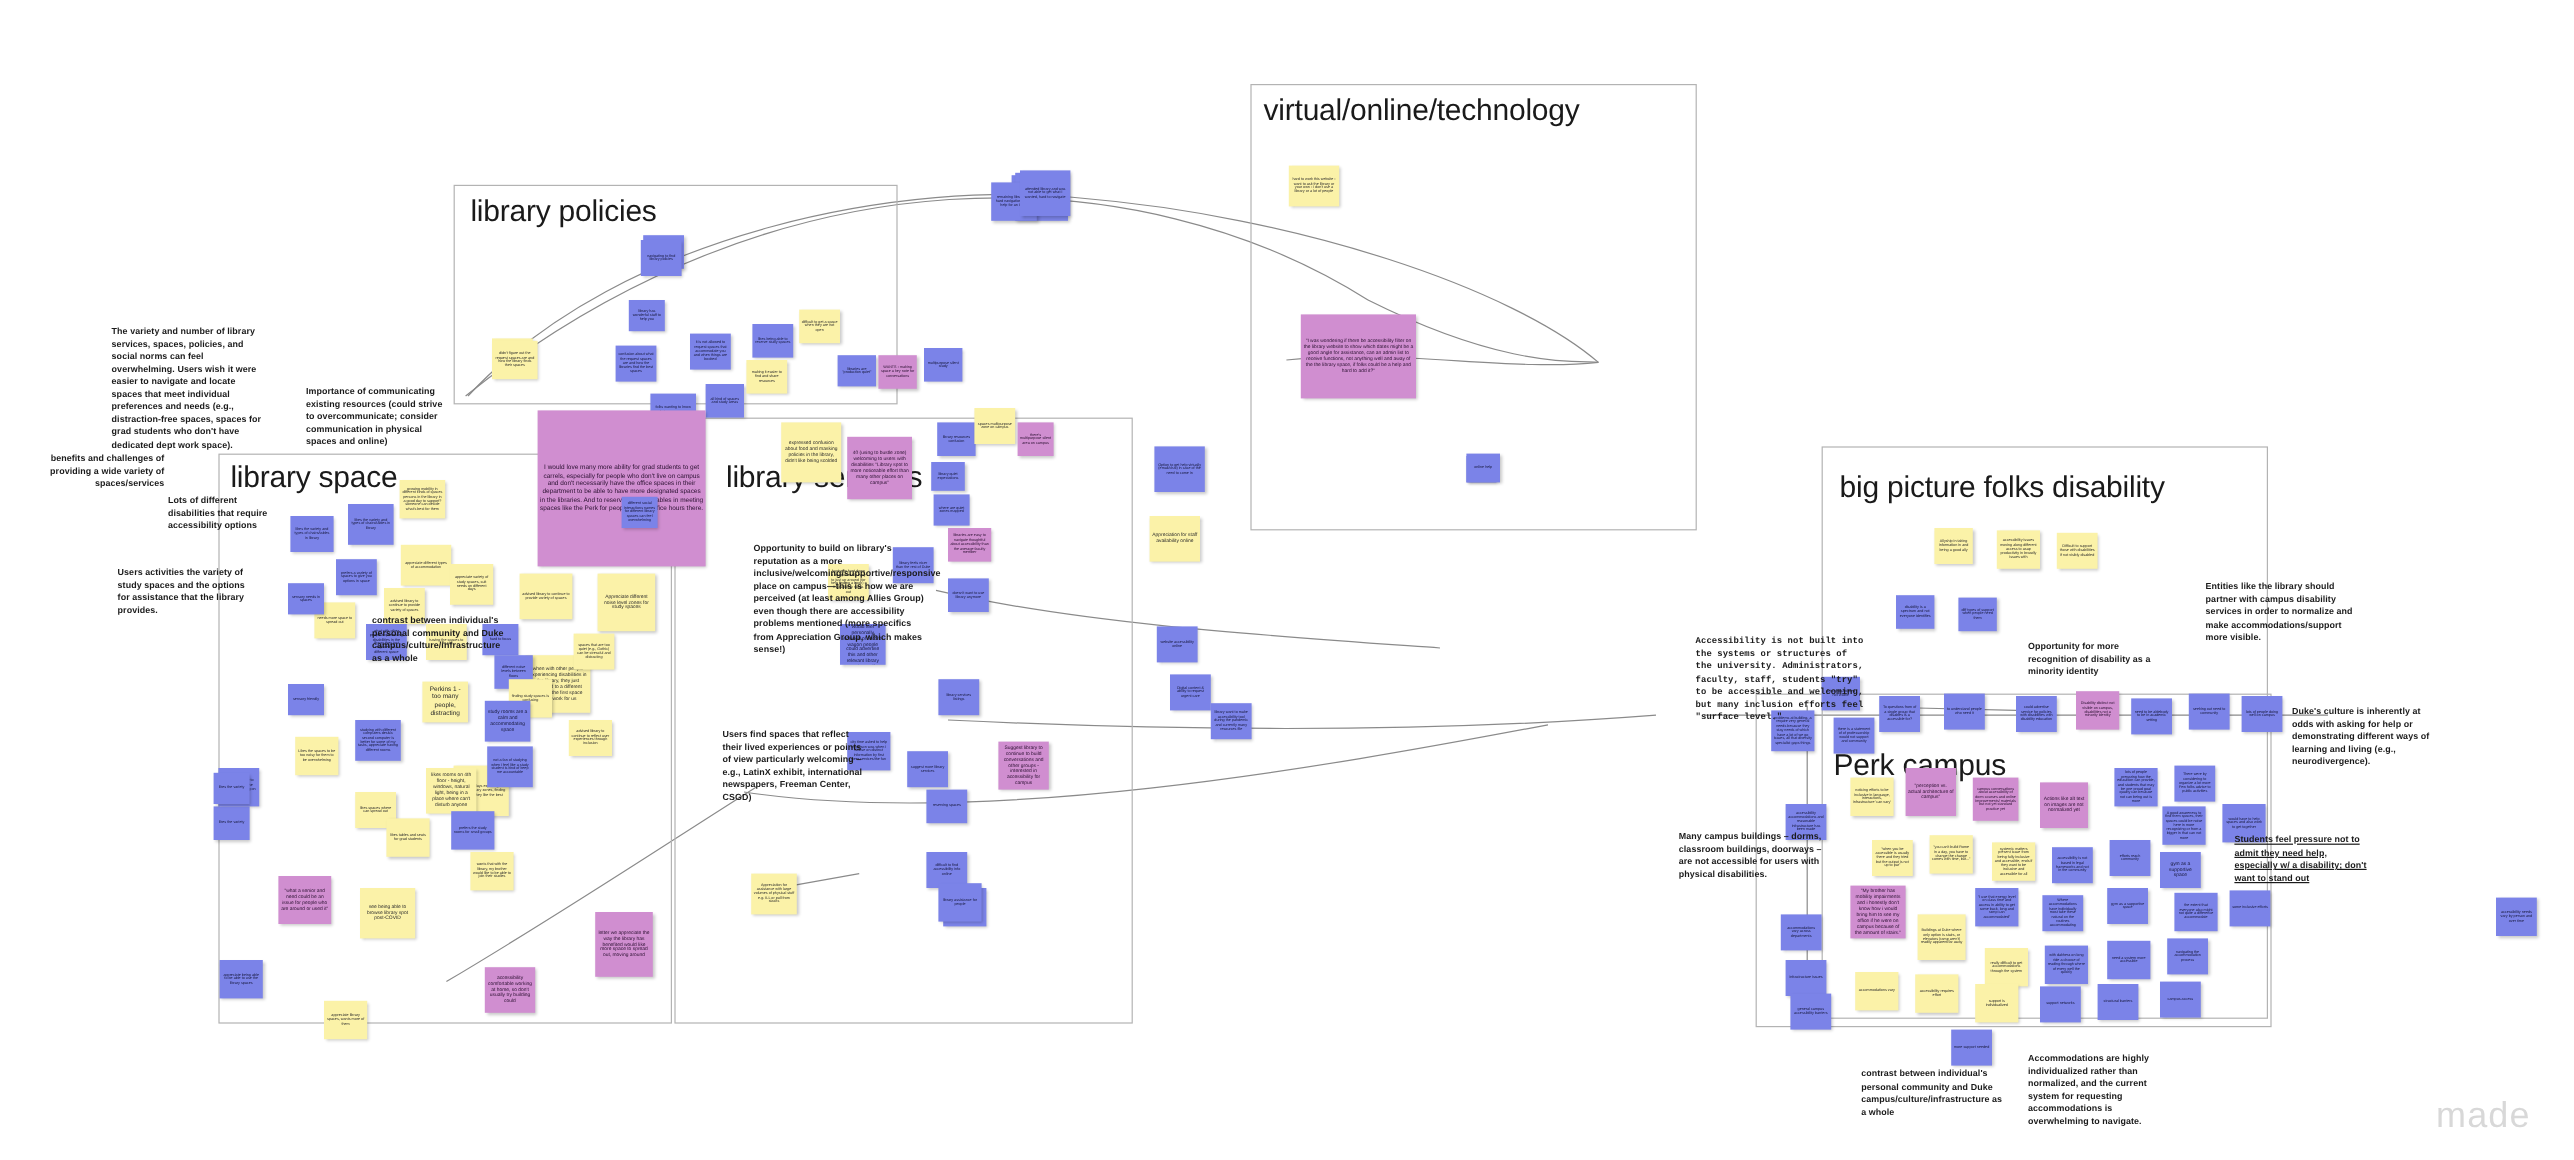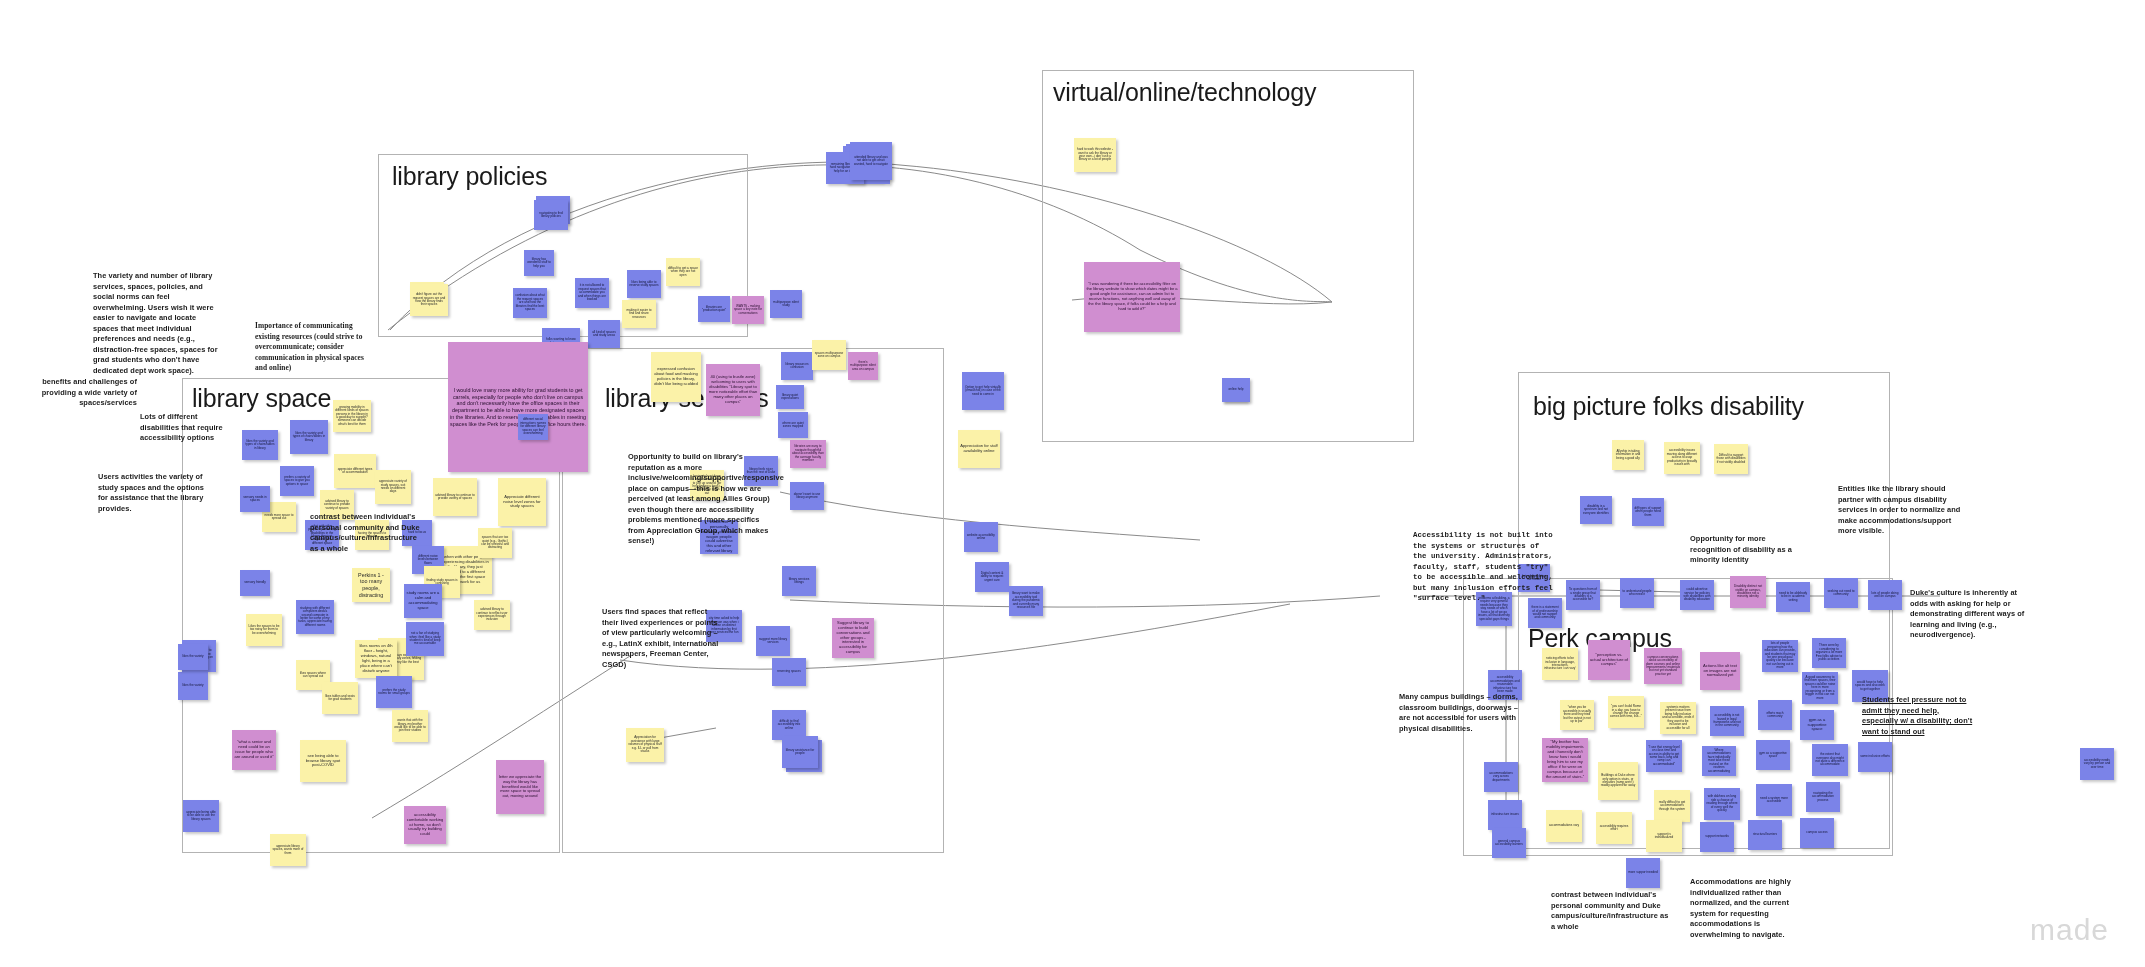--- a/index.html
+++ b/index.html
@@ -250,21 +250,21 @@
       <div class="note blue" style="left: 1700px; top: 822px; width: 34px; height: 30px;">support networks</div>
       <div class="note blue" style="left: 1748px; top: 820px; width: 34px; height: 30px;">structural barriers</div>
       <div class="note blue" style="left: 1800px; top: 818px; width: 34px; height: 30px;">campus access</div>
       <div class="note blue" style="left: 1626px; top: 858px; width: 34px; height: 30px;">more support needed</div>
       <div class="note blue" style="left: 2080px; top: 748px; width: 34px; height: 32px;">accessibility needs vary by person and over time</div>
       <div class="note blue" style="left: 850px; top: 142px; width: 42px; height: 38px;">attended library  and was not able to get what i wanted, hard to navigate</div>
       <div class="note blue" style="left: 1222px; top: 378px; width: 28px; height: 24px;">online help</div>
     </div>
   <div id="annotations-layer">
       <div class="anno" style="left: 93px; top: 271px; width: 126px;">The variety and number of library services, spaces, policies, and social norms can feel overwhelming. Users wish it were easier to navigate and locate spaces that meet individual preferences and needs (e.g., distraction-free spaces, spaces for grad students who don't have dedicated dept work space).</div>
-      <div class="anno" style="left: 255px; top: 321px; width: 118px; font-family: Liberation Serif, serif;">Importance of communicating existing resources (could strive to overcommunicate; consider communication in physical spaces and online)</div>
+      <div class="anno" style="left: 255px; top: 321px; width: 118px;">Importance of communicating existing resources (could strive to overcommunicate; consider communication in physical spaces and online)</div>
       <div class="anno" style="left: 33px; top: 377px; width: 104px; text-align: right;">benefits and challenges of providing a wide variety of spaces/services</div>
       <div class="anno" style="left: 140px; top: 412px; width: 92px;">Lots of different disabilities that require accessibility options</div>
       <div class="anno" style="left: 98px; top: 472px; width: 112px;">Users activities the variety of study spaces and the options for assistance that the library provides.</div>
       <div class="anno" style="left: 310px; top: 512px; width: 115px;">contrast between individual's personal community and Duke campus/culture/infrastructure as a whole</div>
       <div class="anno" style="left: 628px; top: 452px; width: 148px;">Opportunity to build on library's reputation as a more inclusive/welcoming/supportive/responsive place on campus—this is how we are perceived (at least among Allies Group) even though there are accessibility problems mentioned (more specifics from Appreciation Group, which makes sense!)</div>
       <div class="anno" style="left: 602px; top: 607px; width: 118px;">Users find spaces that reflect their lived experiences or points of view particularly welcoming – e.g., LatinX exhibit, international newspapers, Freeman Center, CSGD)</div>
       <div class="anno" style="left: 1413px; top: 530px; width: 140px; font-family: Liberation Mono, monospace;">Accessibility is not built into the systems or structures of the university. Administrators, faculty, staff, students "try" to be accessible and welcoming, but many inclusion efforts feel "surface level."</div>
       <div class="anno" style="left: 1690px; top: 534px; width: 106px;">Opportunity for more recognition of disability as a minority identity</div>
       <div class="anno" style="left: 1838px; top: 484px; width: 130px;">Entities like the library should partner with campus disability services in order to normalize and make accommodations/support more visible.</div>
       <div class="anno" style="left: 1910px; top: 588px; width: 126px;">Duke's culture is inherently at odds with asking for help or demonstrating different ways of learning and living (e.g., neurodivergence).</div>

